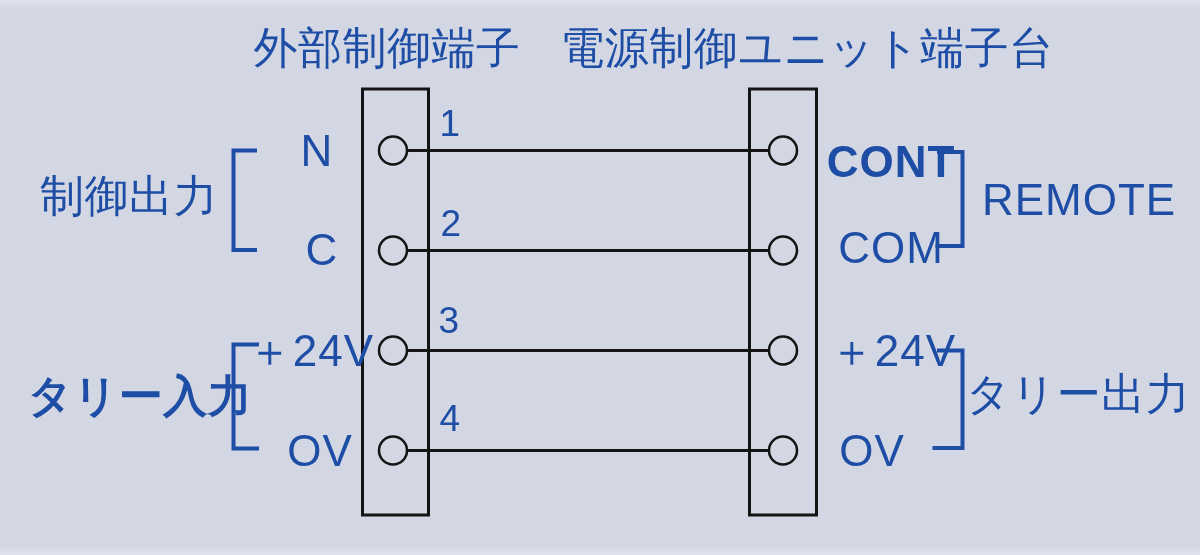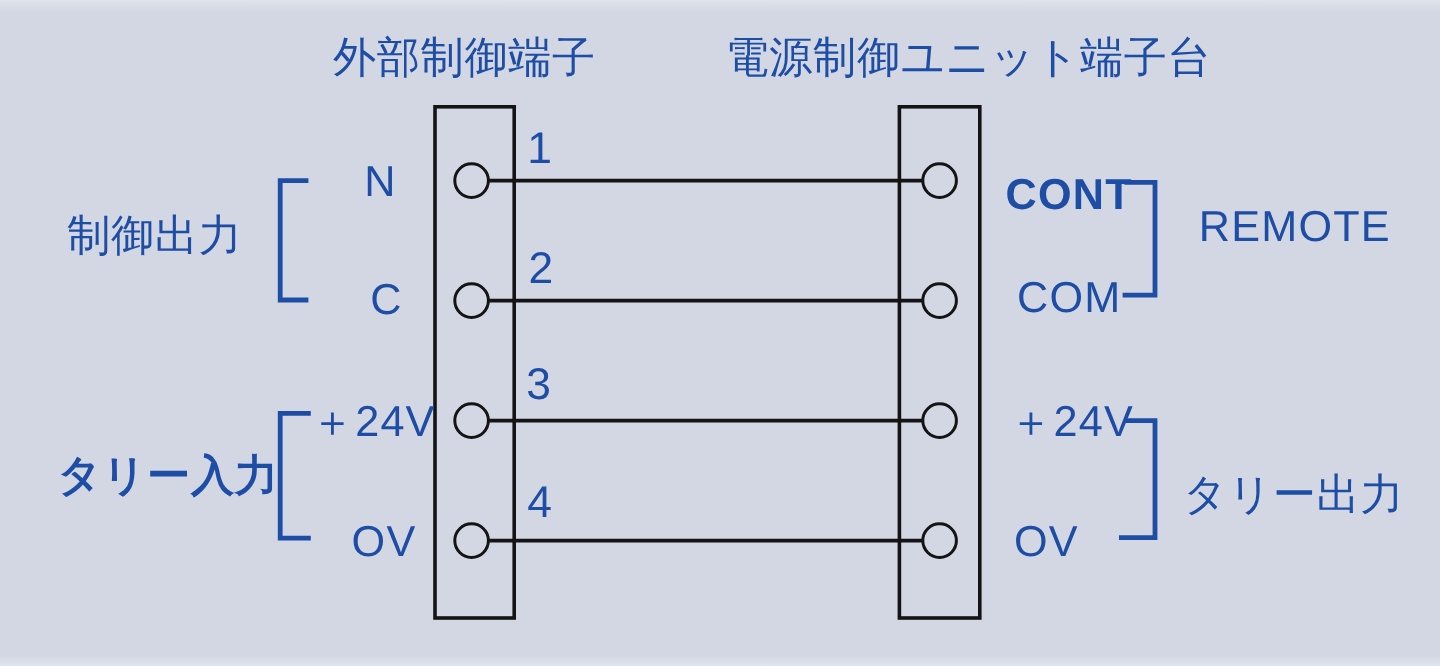--- a/index.html
+++ b/index.html
@@ -18,21 +18,21 @@
   .diagram-svg {
     position: absolute;
     left: 0;
     top: 0;
   }
   .t {
     position: absolute;
     transform: translate(-50%, -50%);
     white-space: nowrap;
     color: #1e4da5;
-    font-size: 36px;
+    font-size: 44px;
     line-height: 1;
     letter-spacing: 0.5px;
   }
   .t.num {
     font-size: 37px;
   }
   .t.latin {
     letter-spacing: 1px;
   }
 </style>
@@ -81,16 +81,16 @@
   <div class="t num" style="left:450px; top:123px;">1</div>
   <div class="t num" style="left:451px; top:223px;">2</div>
   <div class="t num" style="left:449px; top:320px;">3</div>
   <div class="t num" style="left:450px; top:418px;">4</div>
 
   <div class="t latin" style="left:891px; top:162px;font-weight:bold;">CONT</div>
   <div class="t latin" style="left:891px; top:248px;text-align:center;">COM</div>
   <div class="t latin" style="left:893px; top:351px;">＋24V</div>
   <div class="t latin" style="left:872px; top:451px;">OV</div>
 
-  <div class="t latin" style="left:1079px; top:189px;">REMOTE</div>
-  <div class="t" style="left:1078px; top:412px;text-align:right;">タリー出力</div>
+  <div class="t latin" style="left:1079px; top:200px;">REMOTE</div>
+  <div class="t" style="left:1078px; top:394px;text-align:right;">タリー出力</div>
 
 </div>
 
 </body></html>

